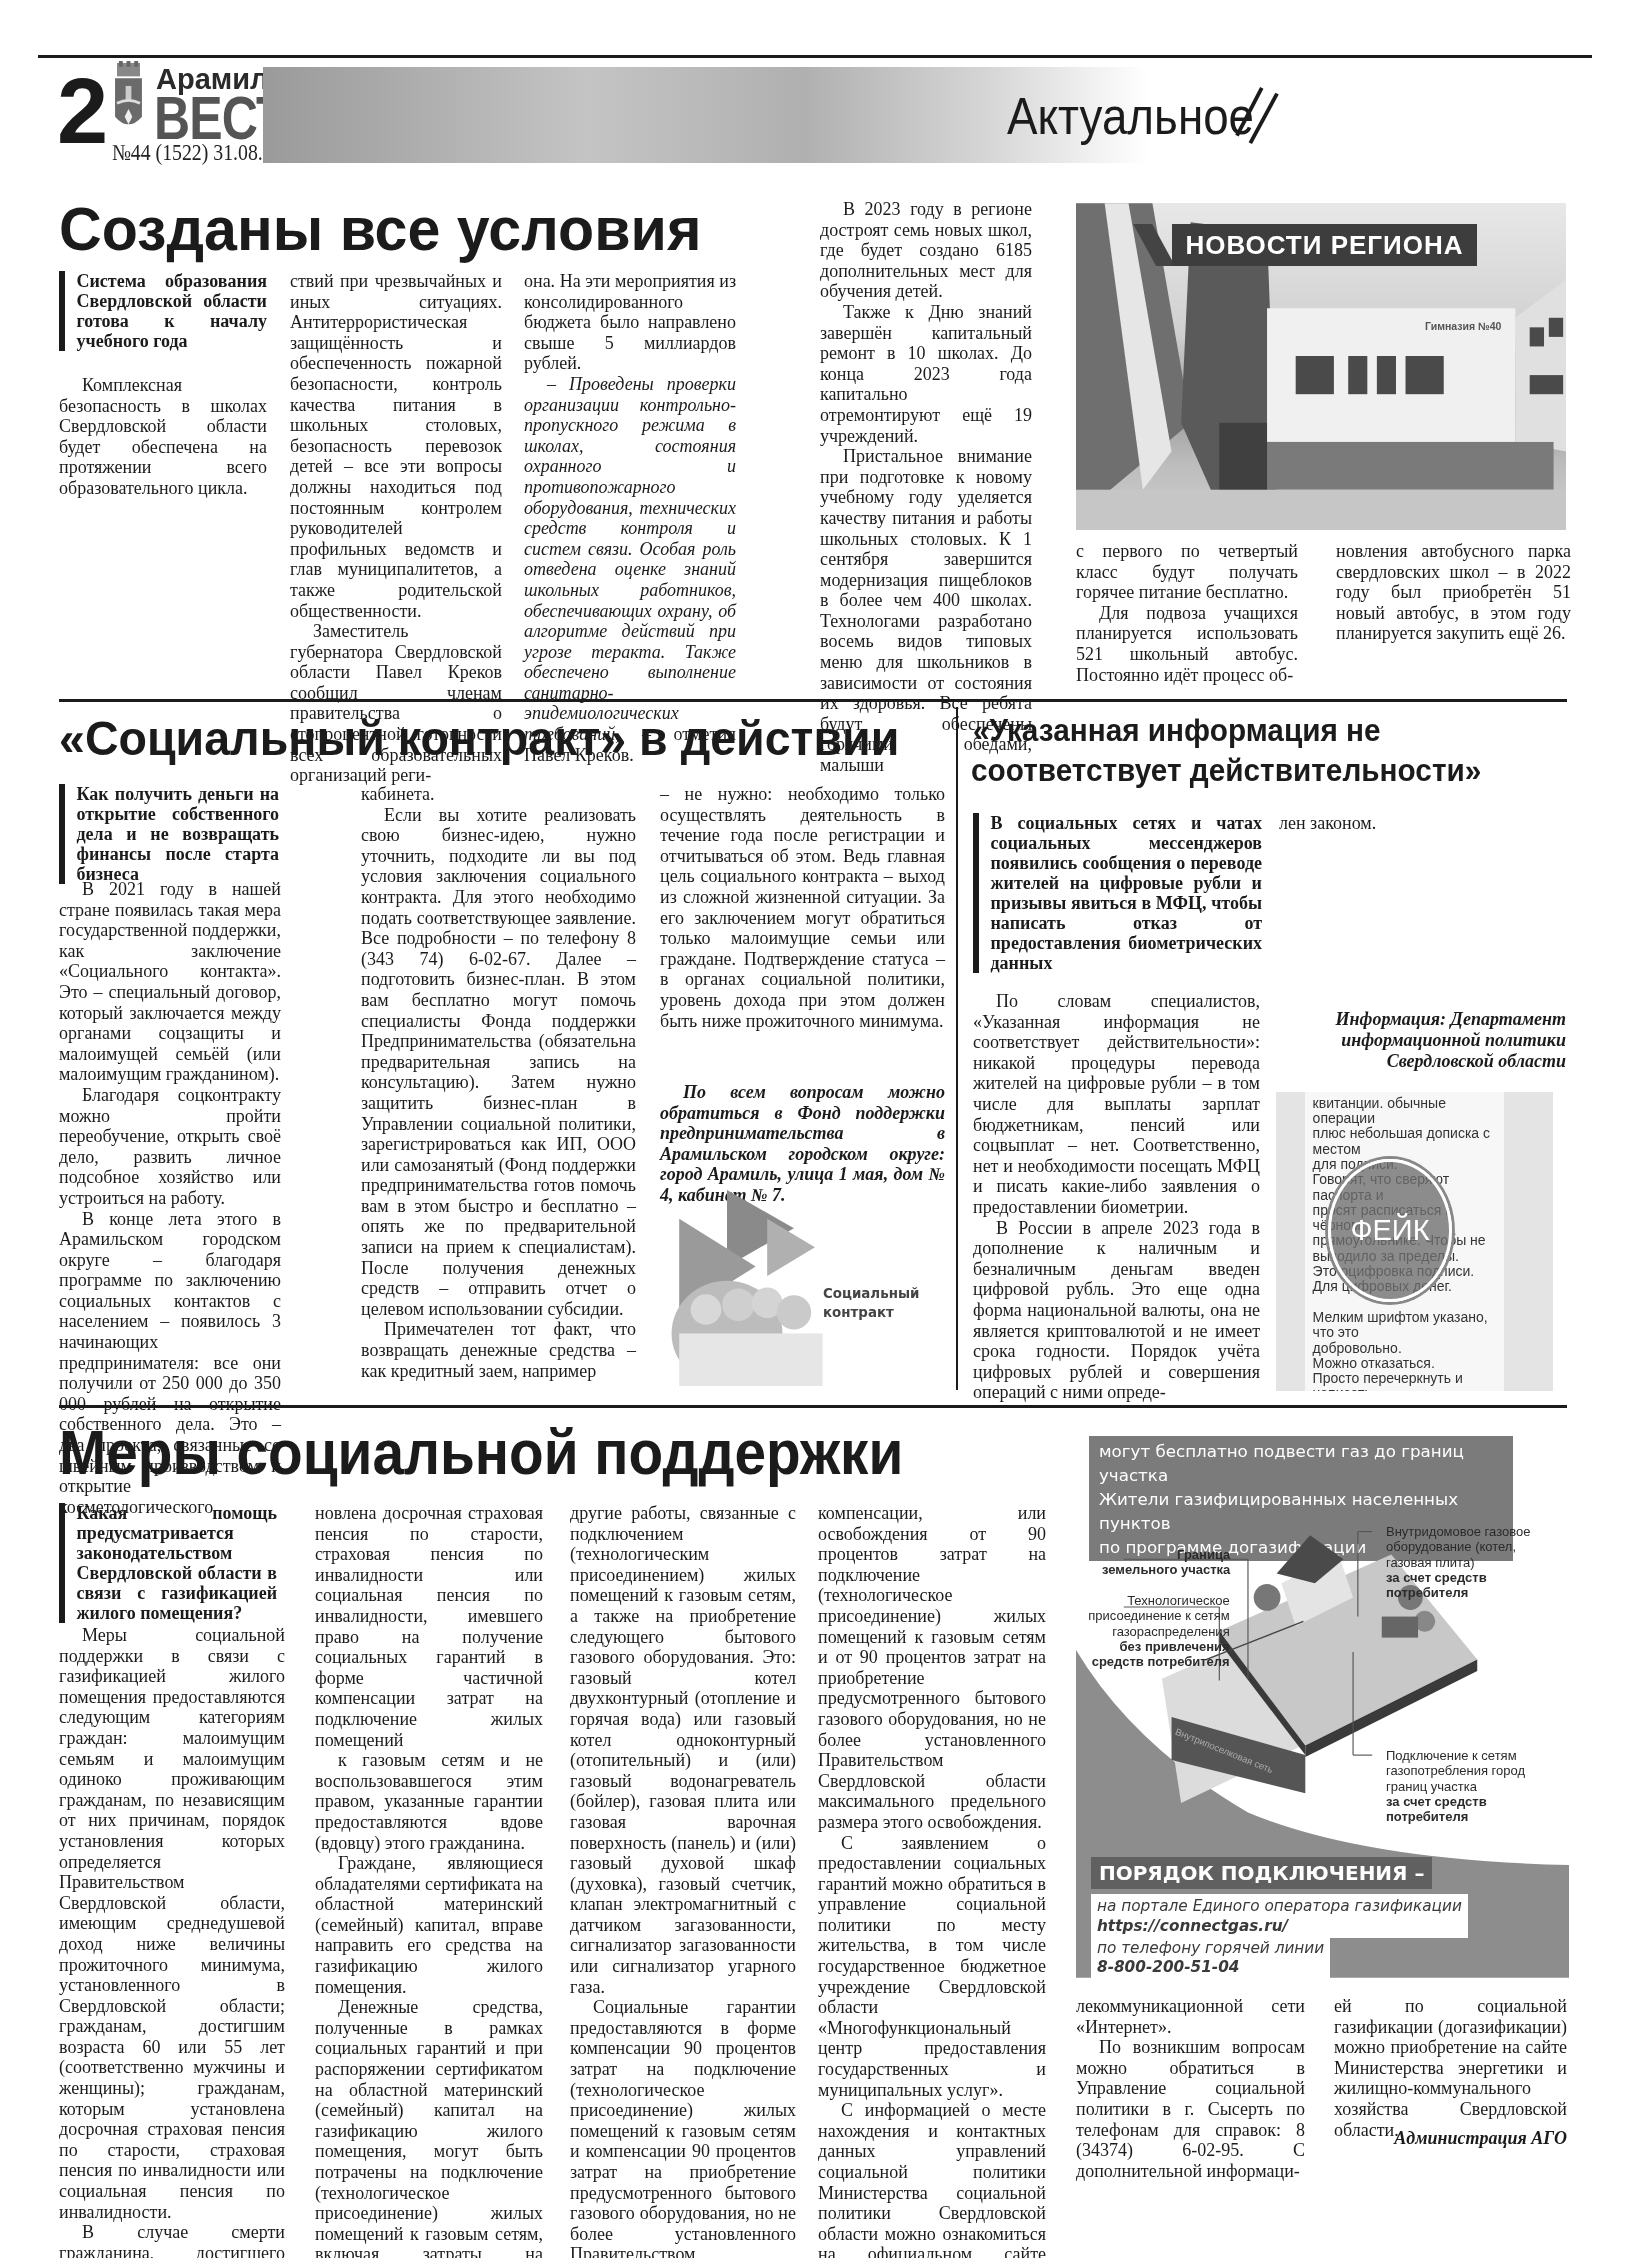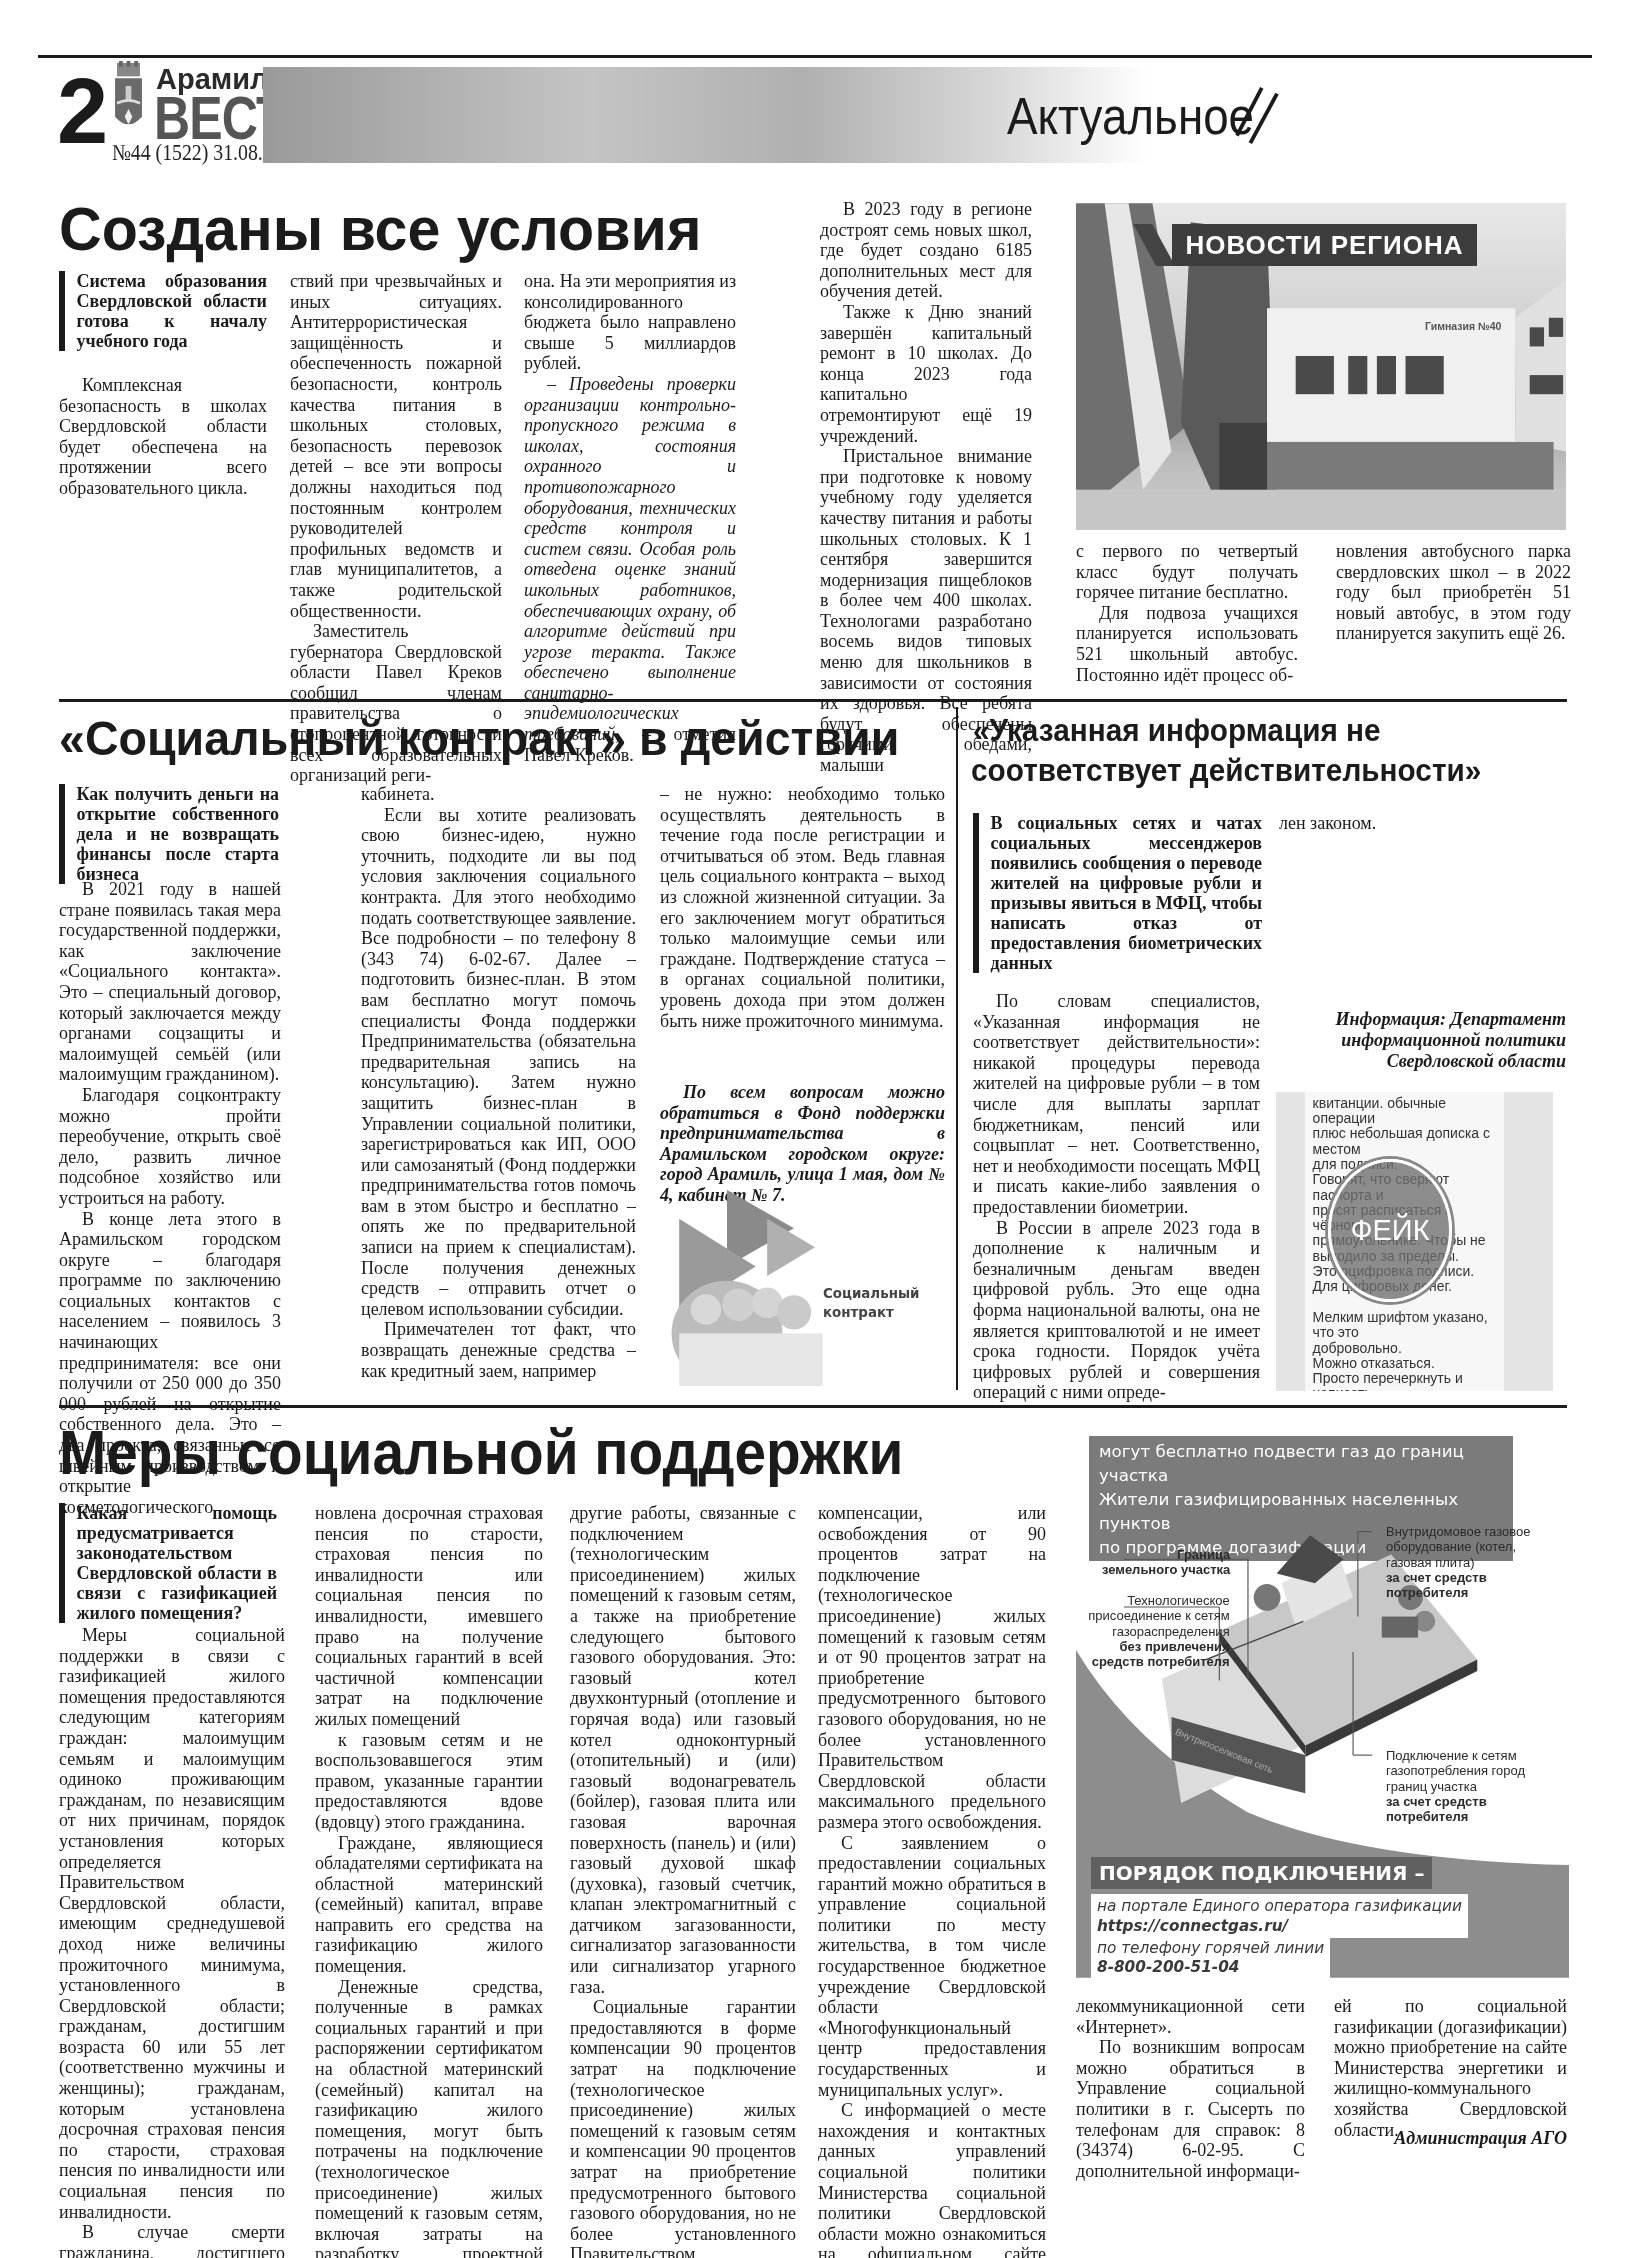--- a/index.html
+++ b/index.html
@@ -207,21 +207,21 @@
 <div class="rule" style="left:59px; top:1405px; width:1508px; height:2.9px;"></div>
 <div class="abs hl" style="left:59px; top:1421px; font-size:63px; transform:scaleX(0.9);">Меры социальной поддержки</div>
 
 <div class="abs lead" style="left:59px; top:1503px; width:218px;">Какая помощь предусматривается законодательством Свердловской области в связи с газификацией жилого помещения?</div>
 
 <div class="abs col" style="left:59px; top:1625px; width:226px;">
   <p>Меры социальной поддержки в связи с газификацией жилого помещения предоставляются следующим категориям граждан: малоимущим семьям и малоимущим одиноко проживающим гражданам, по независящим от них причинам, порядок установления которых определяется Правительством Свердловской области, имеющим среднедушевой доход ниже величины прожиточного минимума, установленного в Свердловской области; гражданам, достигшим возраста 60 или 55 лет (соответственно мужчины и женщины); гражданам, которым установлена досрочная страховая пенсия по старости, страховая пенсия по инвалидности или социальная пенсия по инвалидности.</p>
   <p>В случае смерти гражданина, достигшего возраста 60 или 55 лет (соответственно мужчины и женщины), или гражданина, которому уста-</p>
 </div>
 <div class="abs col" style="left:315px; top:1503px; width:228px;">
-  <p class="noind">новлена досрочная страховая пенсия по старости, страховая пенсия по инвалидности или социальная пенсия по инвалидности, имевшего право на получение социальных гарантий в всей частичной компенсации затрат на подключение жилых помещений</p>
+  <p class="noind">новлена досрочная страховая пенсия по старости, страховая пенсия по инвалидности или социальная пенсия по инвалидности, имевшего право на получение социальных гарантий в форме частичной компенсации затрат на подключение жилых помещений</p>
   <p>к газовым сетям и не воспользовавшегося этим правом, указанные гарантии предоставляются вдове (вдовцу) этого гражданина.</p>
   <p>Граждане, являющиеся обладателями сертификата на областной материнский (семейный) капитал, вправе направить его средства на газификацию жилого помещения.</p>
   <p>Денежные средства, полученные в рамках социальных гарантий и при распоряжении сертификатом на областной материнский (семейный) капитал на газификацию жилого помещения, могут быть потрачены на подключение (технологическое присоединение) жилых помещений к газовым сетям, включая затраты на разработку проектной документации, монтаж газового оборудования, пусконаладочные работы и</p>
 </div>
 <div class="abs col" style="left:570px; top:1503px; width:226px;">
   <p class="noind">другие работы, связанные с подключением (технологическим присоединением) жилых помещений к газовым сетям, а также на приобретение следующего бытового газового оборудования. Это: газовый котел двухконтурный (отопление и горячая вода) или газовый котел одноконтурный (отопительный) и (или) газовый водонагреватель (бойлер), газовая плита или газовая варочная поверхность (панель) и (или) газовый духовой шкаф (духовка), газовый счетчик, клапан электромагнитный с датчиком загазованности, сигнализатор загазованности или сигнализатор угарного газа.</p>
   <p>Социальные гарантии предоставляются в форме компенсации 90 процентов затрат на подключение (технологическое присоединение) жилых помещений к газовым сетям и компенсации 90 процентов затрат на приобретение предусмотренного бытового газового оборудования, но не более установленного Правительством Свердловской области максимального предельного размера этой</p>
 </div>
 <div class="abs col" style="left:818px; top:1503px; width:228px;">
   <p class="noind">компенсации, или освобождения от 90 процентов затрат на подключение (технологическое присоединение) жилых помещений к газовым сетям и от 90 процентов затрат на приобретение предусмотренного бытового газового оборудования, но не более установленного Правительством Свердловской области максимального предельного размера этого освобождения.</p>

